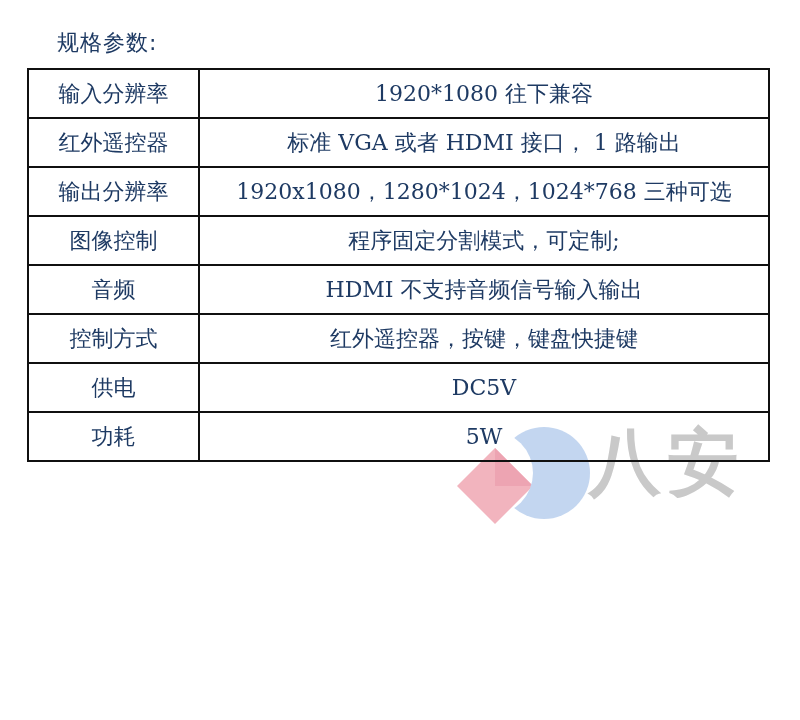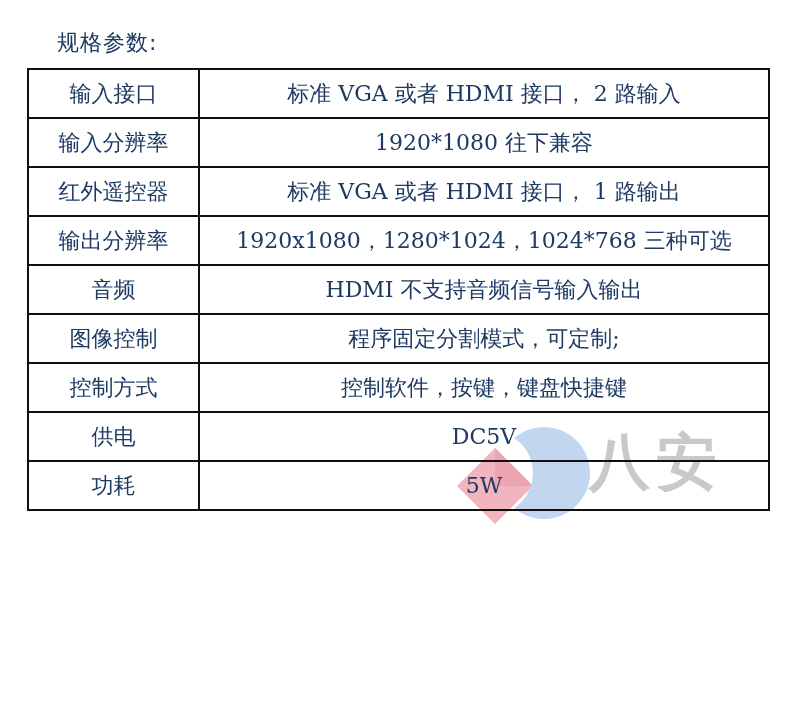--- a/index.html
+++ b/index.html
@@ -38,23 +38,23 @@
   }
   .watermark svg {
     position: absolute;
     left: 0;
     top: 0;
   }
   .brand-text {
     position: absolute;
     left: 141px;
     top: -14px;
-    font-family: Liberation Serif, serif;
+    font-family: Liberation Sans, sans-serif;
     font-weight: bold;
-    font-size: 61px;
+    font-size: 72px;
     line-height: 105px;
     letter-spacing: 6px;
     color: #c9c9c9;
     white-space: nowrap;
   }
 
   
   table.spec-table {
     position: absolute;
     left: 27px;
@@ -100,46 +100,42 @@
     <polygon points="47,24 85,62 47,62" fill="#eda4b2"></polygon>
 
     <rect x="0" y="0" width="145" height="102" fill="#c3d6f0" mask="url(#crescentMask)"></rect>
   </svg>
   <div class="brand-text">八安</div>
 </div>
 
 <table class="spec-table">
   <tbody>
     <tr>
-      <td class="label-cell">输入接口</td>
-      <td>标准 VGA 或者 HDMI 接口， 2 路输入</td>
-    </tr>
-    <tr>
       <td class="label-cell">输入分辨率</td>
       <td>1920*1080 往下兼容</td>
     </tr>
     <tr>
       <td class="label-cell">红外遥控器</td>
       <td>标准 VGA 或者 HDMI 接口， 1 路输出</td>
     </tr>
     <tr>
       <td class="label-cell">输出分辨率</td>
       <td>1920x1080，1280*1024，1024*768 三种可选</td>
     </tr>
     <tr>
+      <td class="label-cell">图像控制</td>
+      <td>程序固定分割模式，可定制;</td>
+    </tr>
+    <tr>
       <td class="label-cell">音频</td>
       <td>HDMI 不支持音频信号输入输出</td>
     </tr>
     <tr>
-      <td class="label-cell">图像控制</td>
-      <td>程序固定分割模式，可定制;</td>
-    </tr>
-    <tr>
       <td class="label-cell">控制方式</td>
-      <td>控制软件，按键，键盘快捷键</td>
+      <td>红外遥控器，按键，键盘快捷键</td>
     </tr>
     <tr>
       <td class="label-cell">供电</td>
       <td>DC5V</td>
     </tr>
     <tr>
       <td class="label-cell">功耗</td>
       <td>5W</td>
     </tr>
   </tbody>

